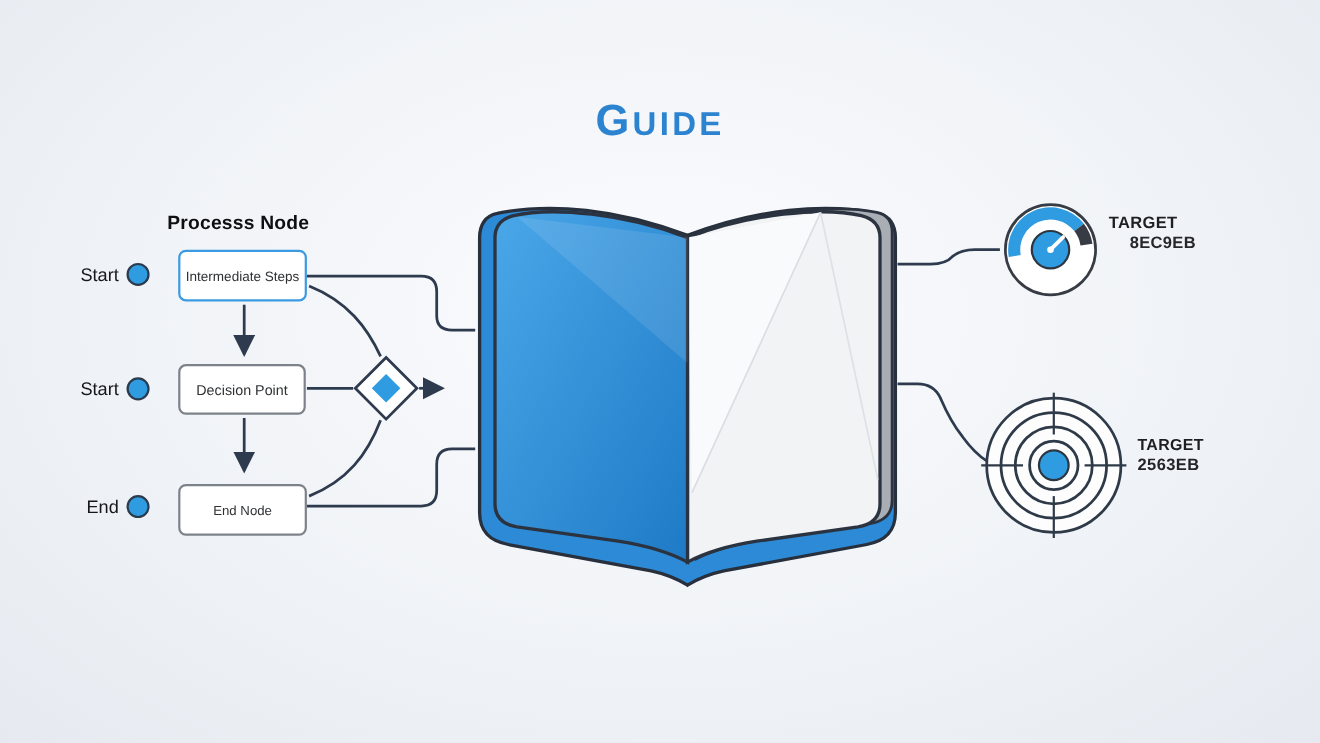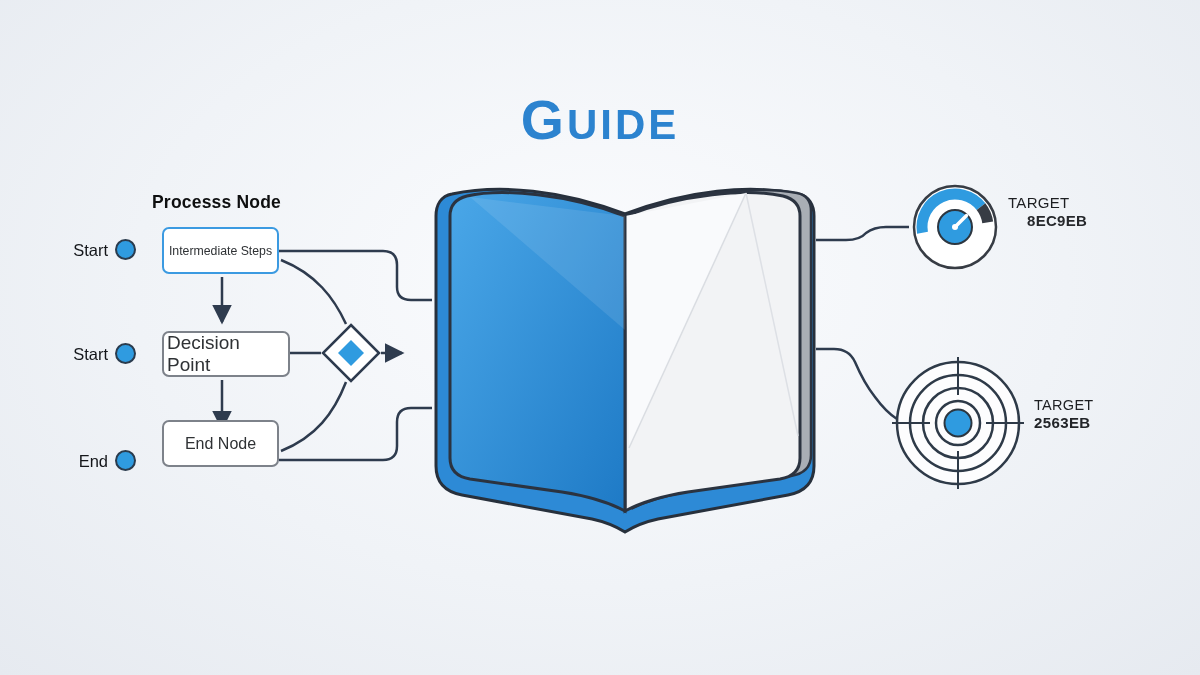--- a/index.html
+++ b/index.html
@@ -5,21 +5,21 @@
   html,body{margin:0;padding:0;}
   body{font-family:"Liberation Sans", sans-serif; background:#e9edf2;}
   .canvas{
     position:relative; width:1200px; height:675px; overflow:hidden;
     background:radial-gradient(ellipse at 50% 42%, #fbfcfe 0%, #f0f3f7 55%, #e6eaf0 100%);
   }
   .abs{position:absolute;}
   svg.art{position:absolute; inset:0; width:1200px; height:675px;}
   .title{
     left:0; right:0; top:88px; text-align:center;
-    font-size:42px; font-weight:700; letter-spacing:3px; color:#2c83cf;
+    font-size:30px; font-weight:700; letter-spacing:3px; color:#2c83cf;
   }
   .title::first-letter{font-size:1.32em;}
   .flow-heading{
     left:152px; top:192px; font-size:17.5px; font-weight:700; color:#0e0f10;
     letter-spacing:.2px;
   }
   .row-label{
     width:70px; text-align:right; font-size:16.5px; font-weight:500; color:#14161a;
     line-height:19px;
   }
@@ -27,21 +27,21 @@
     width:21px; height:21px; border-radius:50%; box-sizing:border-box;
     background:#2f9be0; border:2px solid #2a3b4d;
   }
   .node{
     box-sizing:border-box; background:#ffffff; border-radius:7px;
     display:flex; align-items:center; justify-content:center; text-align:left;
     color:#2f3235; font-weight:500; padding:0 3px;
   }
   .node-blue{border:2px solid #3b9ae1;}
   .node-gray{border:2px solid #7d828a;}
-  .rt-title{font-size:15px; font-weight:400; color:#1d1f22; letter-spacing:.3px;}
+  .rt-title{font-size:15px; font-weight:700; color:#1d1f22; letter-spacing:.3px;}
   .rt-value{font-size:15px; font-weight:600; color:#26282c; letter-spacing:.3px;margin-left:19px;}
   .rt-value-lg{font-size:15px; font-weight:600; color:#222428; letter-spacing:.4px;text-align:right;}
   .strategic{font-size:17.5px; font-weight:500; color:#16181a;}
 </style>
 </head>
 <body>
 
 <div class="canvas">
 
   <svg class="art" viewBox="0 0 1200 675" aria-hidden="true">
@@ -120,21 +120,21 @@
 
   <div class="abs row-label" style="left:38px; top:241px;">Start</div>
   <div class="abs row-label" style="left:38px; top:345px;">Start</div>
   <div class="abs row-label" style="left:38px; top:452px;text-align:right;">End</div>
 
   <div class="abs dot" style="left:115px; top:239px;"></div>
   <div class="abs dot" style="left:115px; top:343px;"></div>
   <div class="abs dot" style="left:115px; top:450px;"></div>
 
   <div class="abs node node-blue" style="left:162px; top:227px; width:117px; height:47px; font-size:12.3px;">Intermediate Steps</div>
-  <div class="abs node node-gray" style="left:162px; top:331px; width:128px; height:46px; font-size:19px;">Decision Point</div>
-  <div class="abs node node-gray" style="left:162px; top:420px; width:117px; height:47px; font-size:16px;">End Node</div>
+  <div class="abs node node-gray" style="left:162px; top:331px; width:116px; height:46px; font-size:13px;">Decision Point</div>
+  <div class="abs node node-gray" style="left:162px; top:440px; width:117px; height:47px; font-size:12px;">End Node</div>
 
   <div class="abs rt-title" style="left:1008px; top:194px;">TARGET</div>
   <div class="abs rt-value" style="left:1008px; top:212px;">8EC9EB</div>
   <div class="abs rt-title" style="left:1034px; top:397px; font-size:14.5px;">TARGET</div>
   <div class="abs rt-value-lg" style="left:1034px; top:414px;">2563EB</div>
 
 </div>
 
 </body></html>

